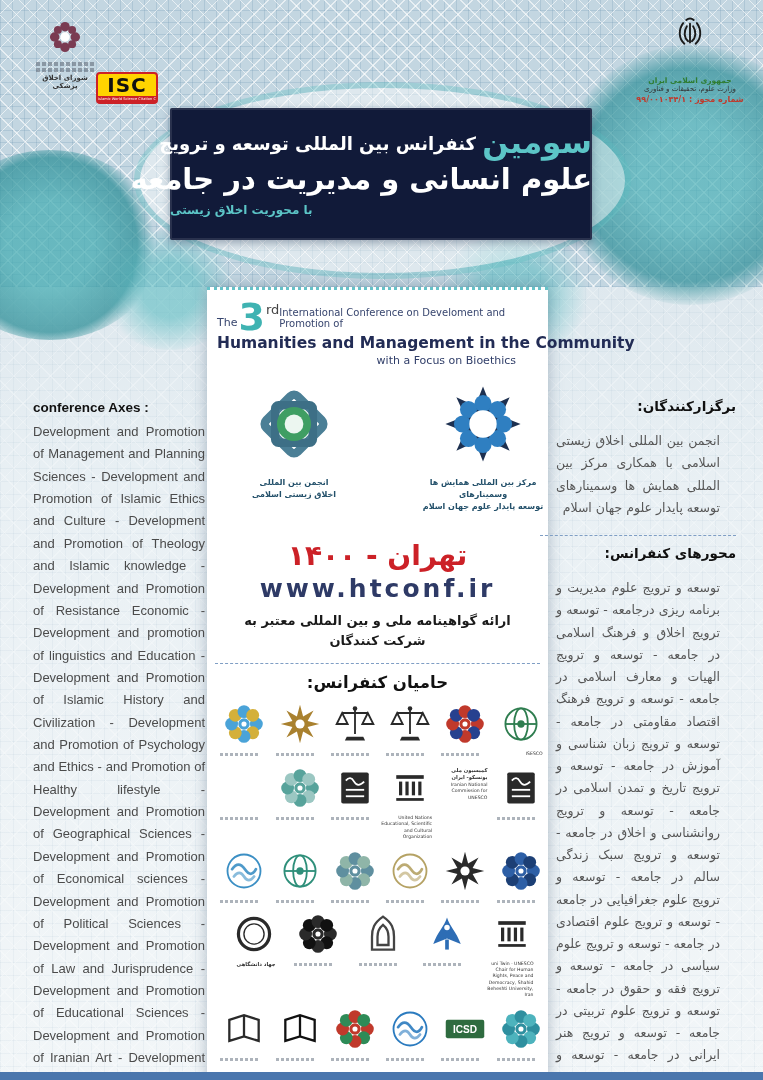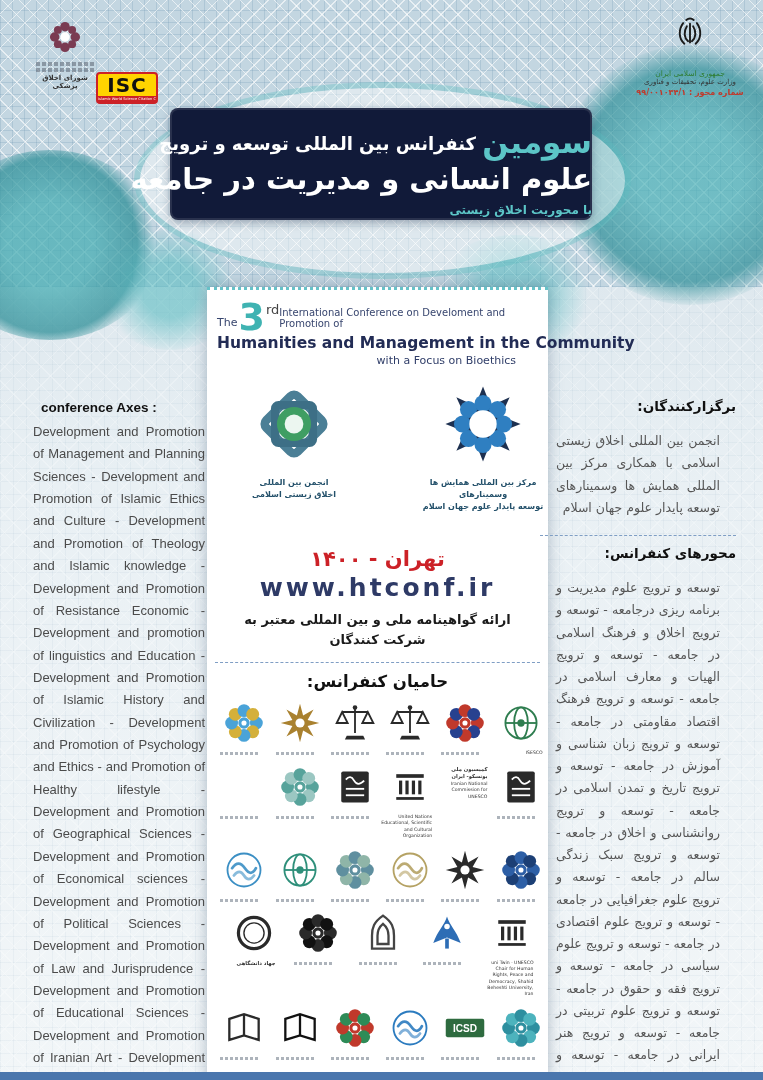--- a/index.html
+++ b/index.html
@@ -19,66 +19,66 @@
       repeating-linear-gradient(-45deg,rgba(255,255,255,.6) 0 1px,transparent 1px 12px),
       repeating-linear-gradient(0deg,rgba(110,150,178,.25) 0 1px,transparent 1px 12px),
       repeating-linear-gradient(90deg,rgba(110,150,178,.25) 0 1px,transparent 1px 12px);}
   .blob{position:absolute;border-radius:50%;pointer-events:none;}
   .blob.b1{left:-60px;top:150px;width:220px;height:190px;background:radial-gradient(circle,#49aeb4 30%,#2e8f98 60%,transparent 72%);opacity:.75;}
   .blob.b2{left:560px;top:45px;width:260px;height:260px;background:radial-gradient(circle,#4db2b8 28%,#2e8f98 58%,transparent 72%);opacity:.7;}
   .blob.b3{left:100px;top:230px;width:140px;height:120px;background:radial-gradient(circle,#5cbcc1 30%,transparent 70%);opacity:.6;}
   .blob.b4{left:430px;top:235px;width:170px;height:120px;background:radial-gradient(circle,#5cbcc1 30%,transparent 70%);opacity:.55;}
   .medallion{position:absolute;left:140px;top:88px;width:485px;height:185px;border-radius:50%;
     background:rgba(255,255,255,.45);box-shadow:0 0 0 6px rgba(92,188,193,.35);}
-  .band{position:absolute;left:170px;top:108px;width:422px;height:112px;background:#111a39;
-    border-radius:8px;box-shadow:inset 0 0 0 2px rgba(255,255,255,.10),0 3px 8px rgba(20,40,70,.35);
-    text-align:right;color:#fff;}
+  .band{position:absolute;left:170px;top:108px;width:422px;height:132px;background:#111a39;
+    border-radius:2px;box-shadow:inset 0 0 0 2px rgba(255,255,255,.10),0 3px 8px rgba(20,40,70,.35);
+    text-align:left;color:#fff;}
   .band .l1{margin-top:16px;font-size:18px;font-weight:bold;direction:rtl;white-space:nowrap;}
   .band .l1 .big{font-size:31px;color:#5cc5c7;vertical-align:-3px;}
   .band .l2{font-size:29px;font-weight:bold;margin-top:2px;white-space:nowrap;direction:rtl;}
   .band .l3{font-size:12px;font-weight:bold;color:#5cc5c7;margin-top:7px;direction:rtl;}
   .hlogo-left{position:absolute;left:30px;top:18px;width:70px;text-align:center;}
   .scribble{height:4px;margin:2px 6px;background:repeating-linear-gradient(90deg,#6b7683 0 4px,transparent 4px 6px);opacity:.65;}
   .med-caption{font-size:7px;color:#333;font-weight:bold;direction:rtl;margin-top:2px;}
   .isc{position:absolute;left:96px;top:32px;width:58px;background:#ffd400;border:2px solid #cc2127;border-radius:4px;text-align:center;margin-top:40px;}
   .isc .t{font-size:20px;font-weight:bold;color:#111;letter-spacing:1px;line-height:22px;}
   .isc .s{background:#cc2127;color:#fff;font-size:3.6px;line-height:6px;white-space:nowrap;overflow:hidden;}
   .gov{position:absolute;right:18px;top:14px;width:110px;text-align:center;}
-  .gov .g1{font-size:7.5px;color:#2e7d32;font-weight:normal;direction:rtl;margin-top:9px;}
+  .gov .g1{font-size:7.5px;color:#2e7d32;font-weight:bold;direction:rtl;margin-top:16px;}
   .gov .g2{font-size:7px;color:#333;direction:rtl;}
   .gov .g3{font-size:8px;color:#c0392b;font-weight:bold;direction:rtl;margin-top:2px;}
   .gov .g3 .num{direction:ltr;unicode-bidi:embed;}
   
   .card{position:absolute;left:207px;top:287px;width:341px;height:793px;background:#fff;
     border-top:3px dotted #66c2c8;box-shadow:0 0 14px rgba(40,70,100,.35);box-sizing:border-box;}
   .en-title{padding:12px 10px 0 10px;color:#37456e;}
   .en-title .row1{display:flex;align-items:flex-end;justify-content:center;}
   .en-title .the{font-size:11px;padding-bottom:3px;}
   .en-title .num{font-size:38px;line-height:30px;font-weight:bold;color:#3fb3b2;padding:0 1px;}
   .en-title .ord{font-size:13px;align-self:flex-start;color:#444;}
   .en-title .t1{font-size:10px;padding-bottom:3px;}
   .en-title .t2{font-size:15.5px;font-weight:bold;color:#222c55;text-align:center;margin-top:2px;white-space:nowrap;}
   .en-title .t3{font-size:11px;text-align:right;padding-right:22px;margin-top:2px;color:#2f3d68;}
   .org-row{display:flex;justify-content:flex-end;gap:59px;margin-top:16px;margin-left:20px;}
   .org{width:130px;text-align:center;}
   .org .cap{font-size:8px;font-weight:bold;color:#23506a;direction:rtl;line-height:1.5;margin-top:8px;}
-  .city{margin-top:34px;text-align:center;font-size:21px;font-weight:bold;color:#cc2127;direction:rtl;}
+  .city{margin-top:26px;text-align:center;font-size:28px;font-weight:bold;color:#cc2127;direction:rtl;}
   .site{margin-top:2px;text-align:center;font-size:25px;font-weight:bold;color:#2e3a66;letter-spacing:3px;}
   .cert{margin-top:8px;text-align:center;font-size:13px;font-weight:bold;color:#1a1a1a;direction:rtl;line-height:1.5;}
   .divider{border-top:1.5px dashed #7f9ec4;margin:13px 8px 9px 8px;}
   .sp-heading{text-align:center;font-size:16.5px;font-weight:bold;color:#111;direction:rtl;}
   .sp-grid{margin-top:10px;padding:0 4px;}
   .sp-row{display:flex;justify-content:space-evenly;align-items:flex-start;margin-bottom:9px;}
   .sp-cell{width:54px;text-align:right;}
   .sp-cap{font-size:4.6px;color:#333;line-height:1.35;margin-top:1px;}
   .sp-cap.fa{direction:rtl;font-size:5.2px;font-weight:bold;}
   .sp-scribble{height:3px;margin:3px 8px 0 8px;background:repeating-linear-gradient(90deg,#8a939e 0 3px,transparent 3px 5px);opacity:.7;}
   
   .col-left{position:absolute;left:33px;top:400px;width:172px;}
-  .col-left h3{margin:0 0 6px 8px;font-size:13.5px;color:#111;font-family:"Liberation Sans",sans-serif;}
+  .col-left h3{margin:0 0 6px 0;font-size:13.5px;color:#111;font-family:"Liberation Sans",sans-serif;}
   .col-left p{margin:0;font-size:13px;line-height:1.72;color:#4b4b4b;text-align:justify;font-family:"Liberation Sans",sans-serif;}
   .col-right{position:absolute;left:540px;top:398px;width:196px;direction:rtl;}
   .col-right h3{margin:0 0 5px 0;font-size:13.5px;color:#101010;}
   .col-right p{margin:16px;font-size:12.5px;line-height:1.78;color:#565656;text-align:justify;}
   .col-right .divider{margin:10px 0 9px 0;}
   .contact-line{font-size:15px;color:#444;line-height:1.9;}
   .contact-line .val{direction:ltr;unicode-bidi:embed;font-weight:bold;color:#222;}
   .bottom-bar{position:absolute;left:0;bottom:0;width:763px;height:8px;background:#4a76ad;}
 </style>
 </head>

